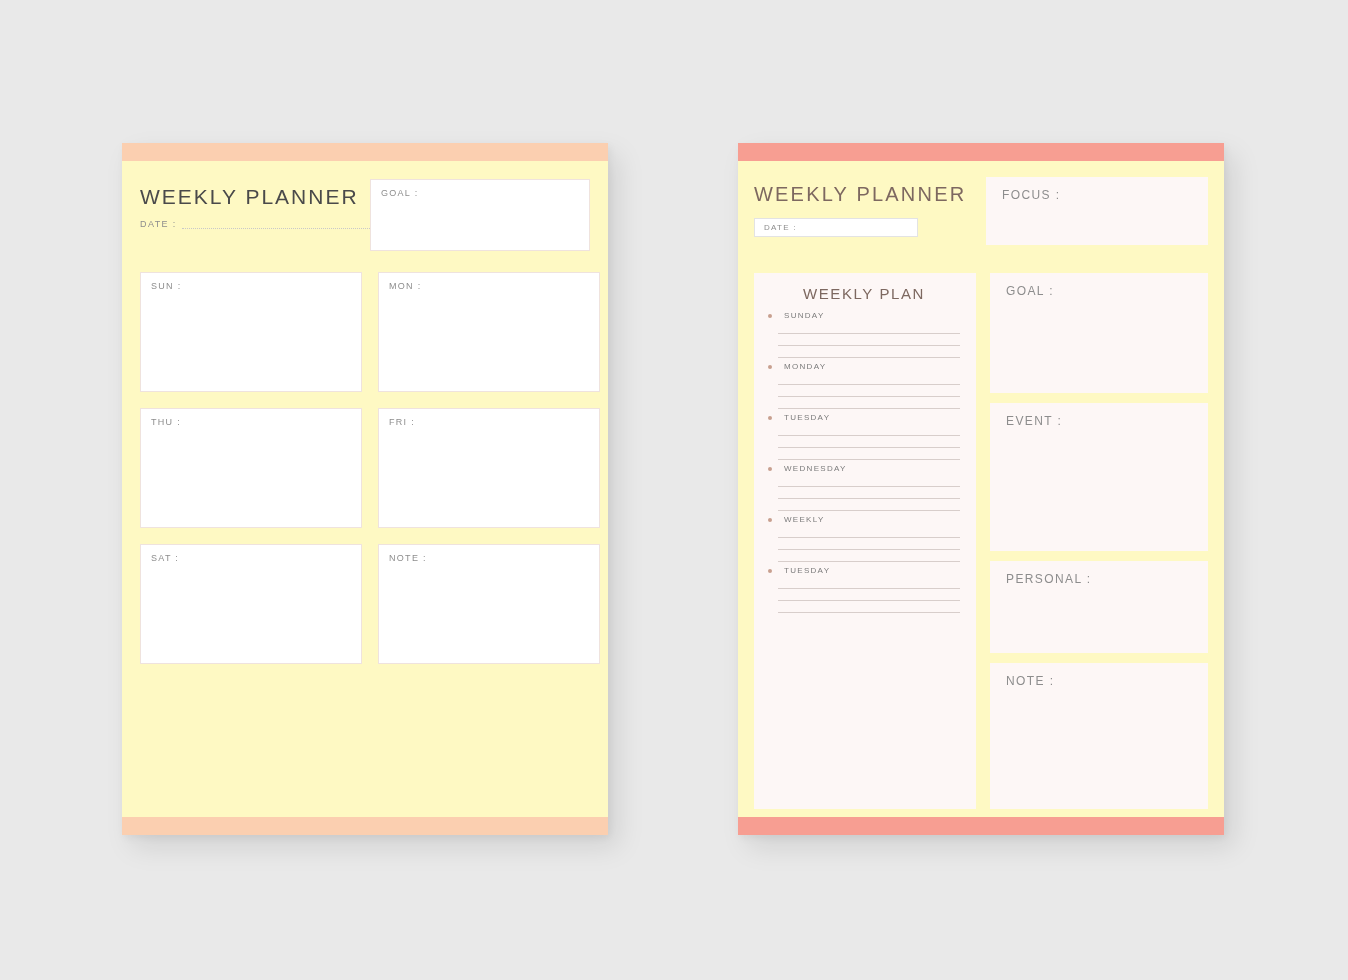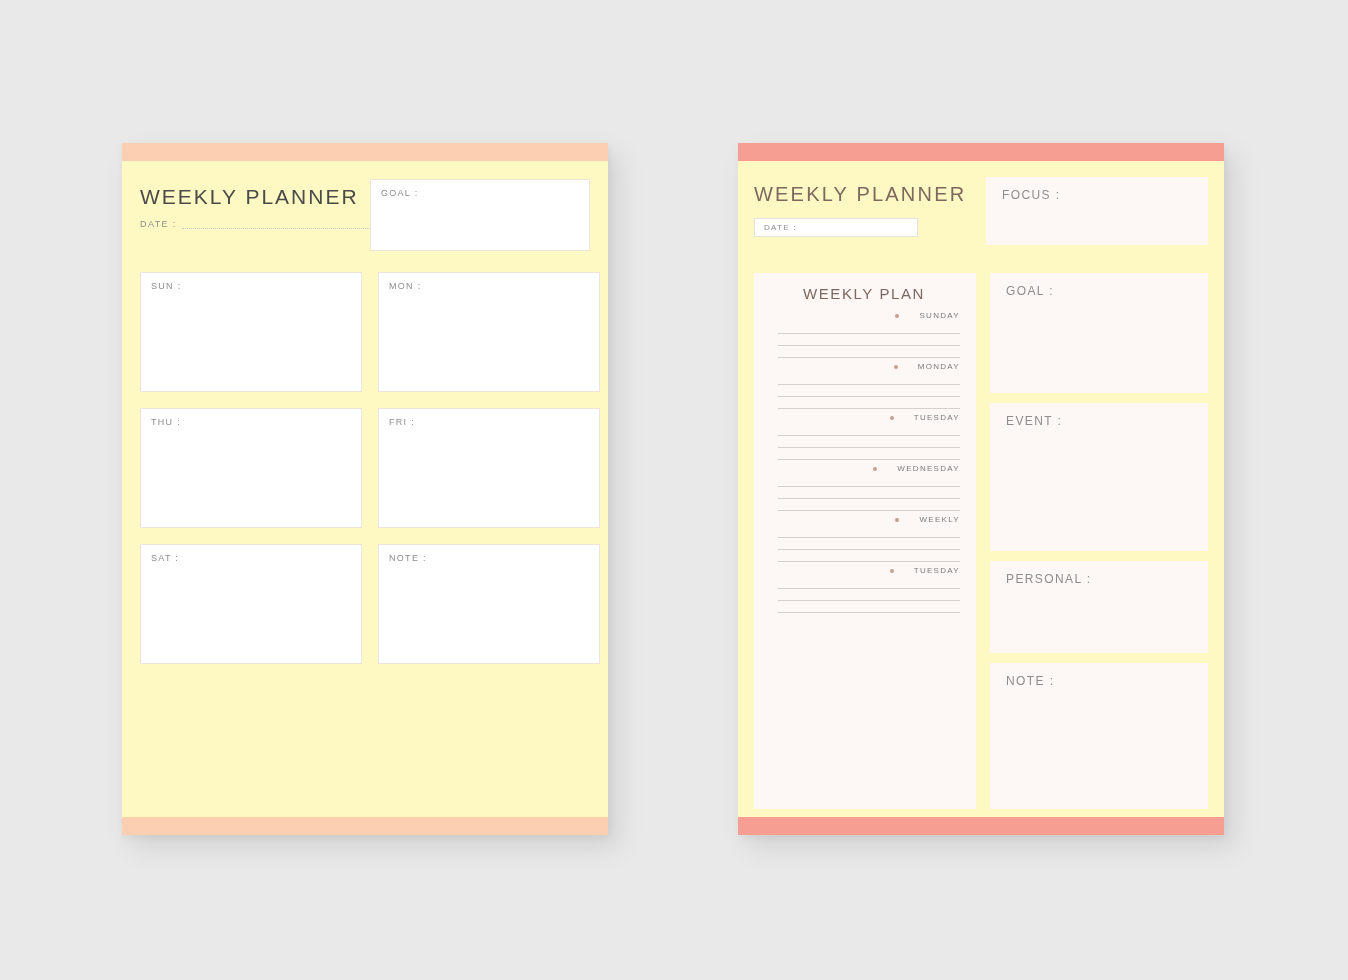--- a/index.html
+++ b/index.html
@@ -185,23 +185,22 @@
     text-align: center;
     font-size: 15px;
     letter-spacing: 1.6px;
     color: #7d6860;
     margin-bottom: 9px;
   }
   .wp-day { margin-bottom: 4px; }
   .wp-day-head {
     display: flex;
     align-items: center;
-    gap: 20px;
+    gap: 12px;
     margin-bottom: 2px;
-    justify-content: flex-end;
   }
   .wp-dot {
     width: 4px;
     height: 4px;
     border-radius: 50%;
     background: #c8a08f;
     flex: 0 0 auto;
   }
   .wp-day-name {
     font-size: 8px;

